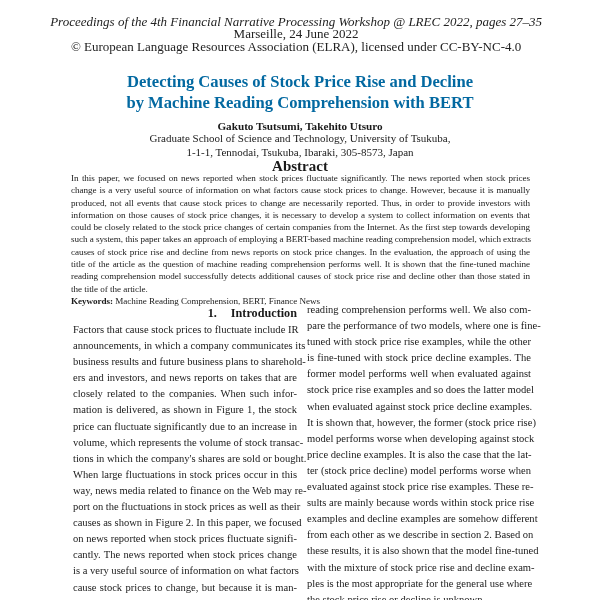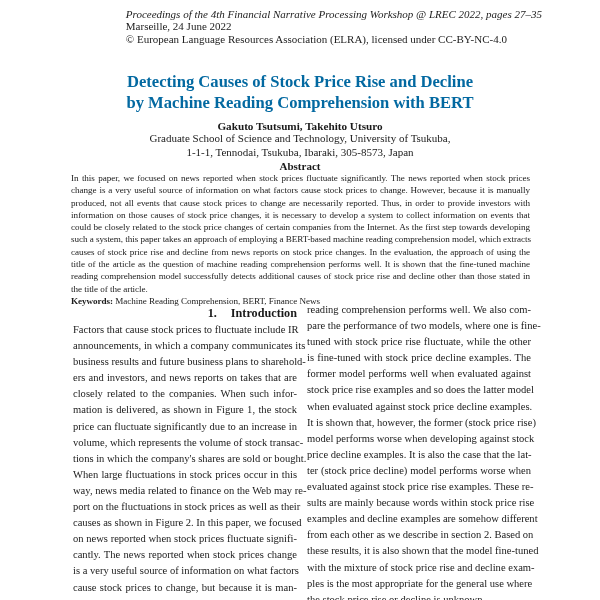--- a/index.html
+++ b/index.html
@@ -2,40 +2,40 @@
 <html><head>
 <meta charset="utf-8">
 <style>
   html, body { margin: 0; padding: 0; background: #ffffff; }
   body {
     width: 600px; height: 600px; overflow: hidden; position: relative;
     font-family: "Liberation Serif", "DejaVu Serif", serif;
     color: #1a1a1a;
   }
   .header {
-    position: absolute; right: 58px; top: 8px;
-    text-align: left; font-size: 11px; line-height: 12.4px; color: #222;
+    position: absolute; right: 58px; top: 16px;
+    text-align: center; font-size: 13px; line-height: 12.4px; color: #222;
   }
   .header .venue { font-style: italic; }
   .title {
     position: absolute; left: 0; right: 0; top: 71px;
     text-align: center; font-weight: bold; font-size: 16.6px; line-height: 21px;
     color: #0369a1;
   }
   .authors {
     position: absolute; left: 0; right: 0; top: 119px;
     text-align: center; font-weight: bold; font-size: 11.2px; line-height: 14px;
   }
   .affil {
     position: absolute; left: 0; right: 0; top: 132px;
     text-align: center; font-size: 11px; line-height: 13.6px;
   }
   .abs-head {
     position: absolute; left: 0; right: 0; top: 160px;
-    text-align: center; font-weight: bold; font-size: 11px; line-height: 13px;
+    text-align: center; font-weight: bold; font-size: 15px; line-height: 13px;
   }
   .abstract {
     position: absolute; left: 71px; width: 459px; top: 172px;
     font-size: 9.1px; line-height: 12.3px; text-align: justify;
     letter-spacing: -0.05px;
   }
   .abstract .line { display: block; text-align-last: justify; white-space: nowrap; }
   .abstract .line.last { text-align-last: left; }
   .keywords { display: block; }
   .keywords b { font-weight: bold; }
@@ -113,21 +113,21 @@
     <span class="line">causes as shown in Figure 2. In this paper, we focused</span>
     <span class="line">on news reported when stock prices fluctuate signifi-</span>
     <span class="line">cantly. The news reported when stock prices change</span>
     <span class="line">is a very useful source of information on what factors</span>
     <span class="line">cause stock prices to change, but because it is man-</span>
     <span class="line">ually produced, not all events that cause stock prices</span>
   </div>
 <div class="col col-right" id="col-right">
     <span class="line">reading comprehension performs well. We also com-</span>
     <span class="line">pare the performance of two models, where one is fine-</span>
-    <span class="line">tuned with stock price rise fluctuate, while the other</span>
+    <span class="line">tuned with stock price rise examples, while the other</span>
     <span class="line">is fine-tuned with stock price decline examples. The</span>
     <span class="line">former model performs well when evaluated against</span>
     <span class="line">stock price rise examples and so does the latter model</span>
     <span class="line">when evaluated against stock price decline examples.</span>
     <span class="line">It is shown that, however, the former (stock price rise)</span>
     <span class="line">model performs worse when developing against stock</span>
     <span class="line">price decline examples. It is also the case that the lat-</span>
     <span class="line">ter (stock price decline) model performs worse when</span>
     <span class="line">evaluated against stock price rise examples. These re-</span>
     <span class="line">sults are mainly because words within stock price rise</span>

